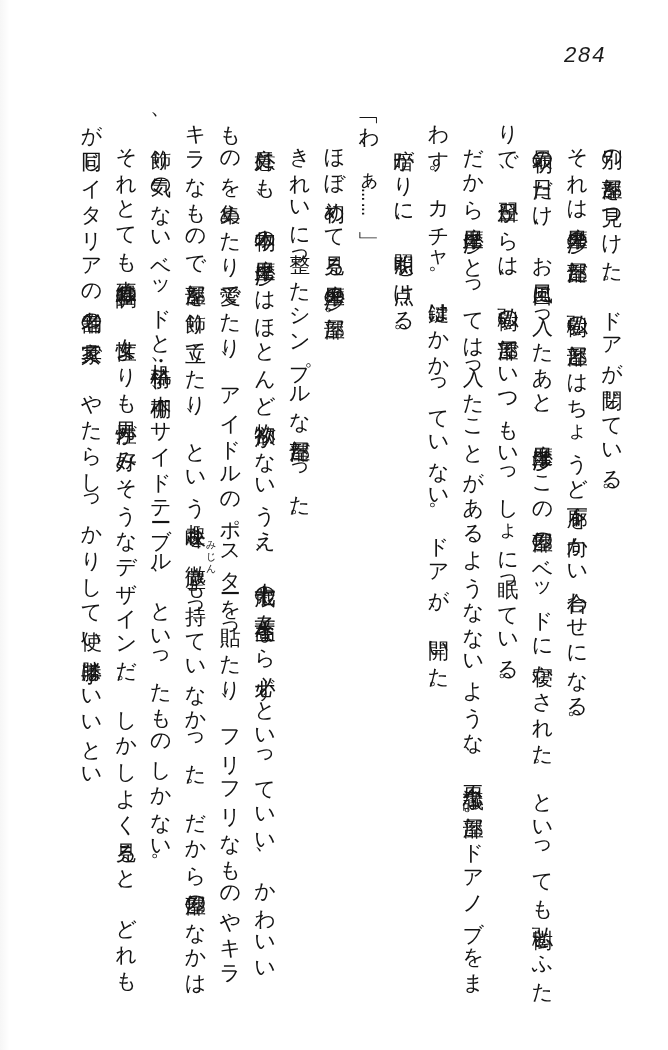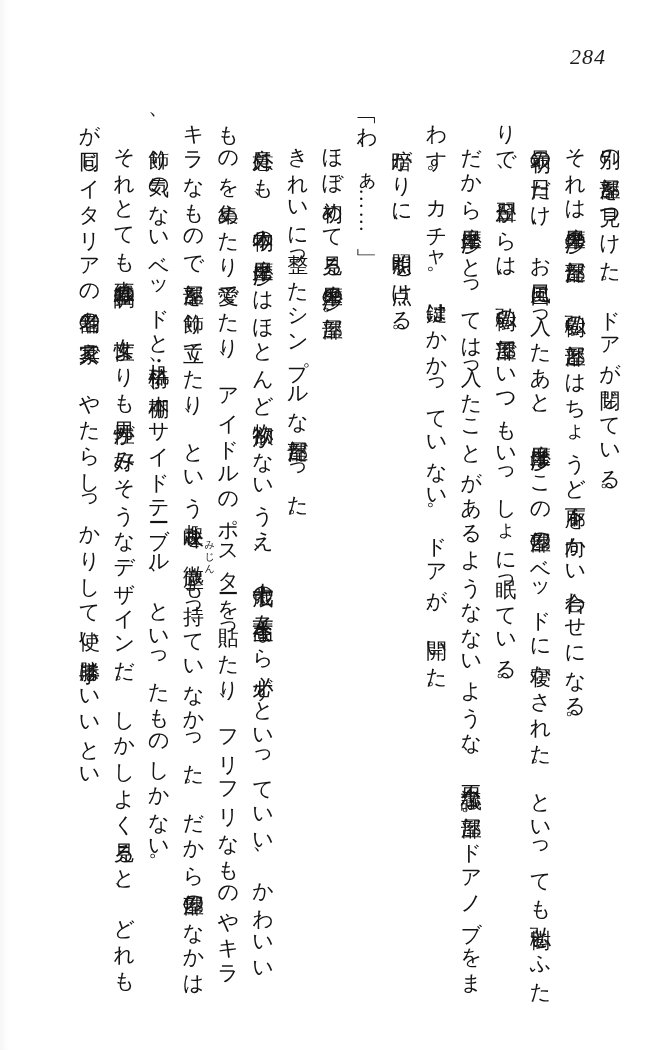--- a/index.html
+++ b/index.html
@@ -6,21 +6,21 @@
     margin: 0;
     padding: 0;
     background: #ffffff;
   }
   .book-page {
     position: relative;
     width: 668px;
     height: 1050px;
     background: #ffffff;
     overflow: hidden;
-    font-family: Liberation Serif, serif;
+    font-family: Liberation Mono, monospace;
   }
   
   .edge-shade {
     position: absolute;
     left: 0; top: 0; bottom: 0;
     width: 10px;
     background: linear-gradient(to right, rgba(0,0,0,0.035), rgba(0,0,0,0));
     pointer-events: none;
   }
   .page-number {

